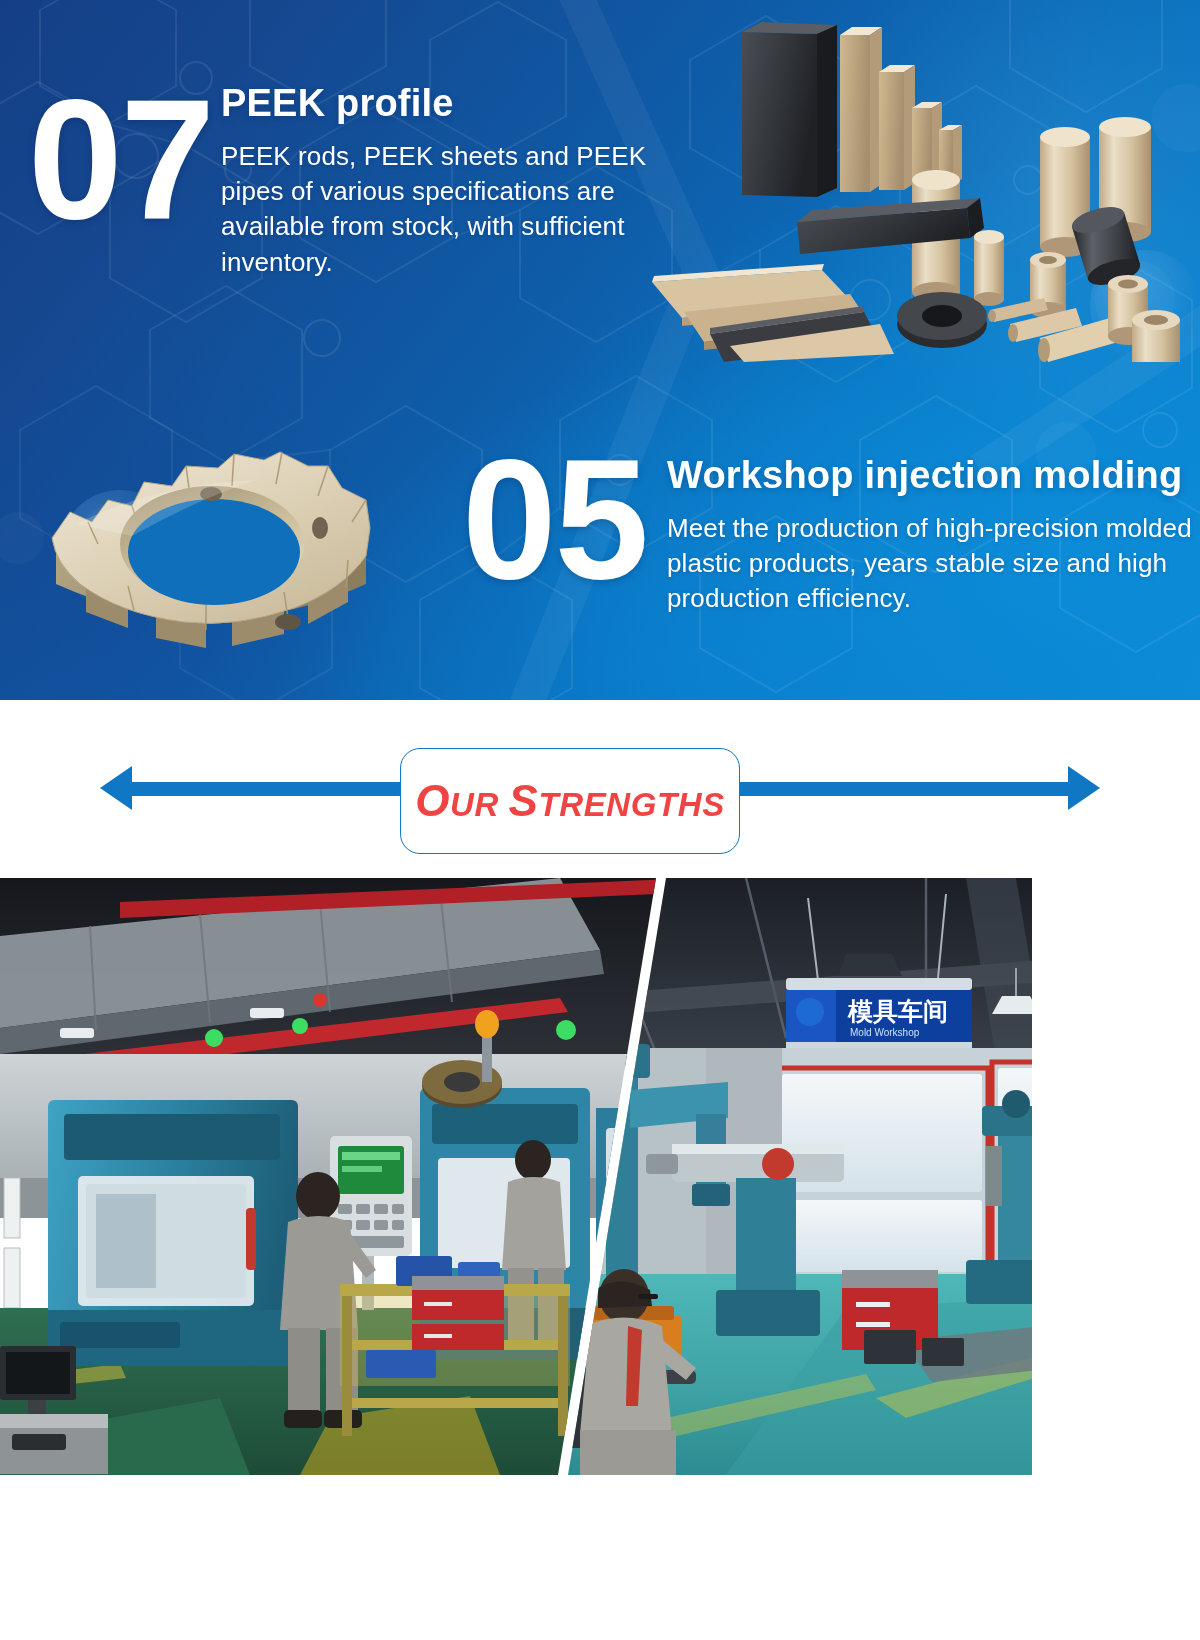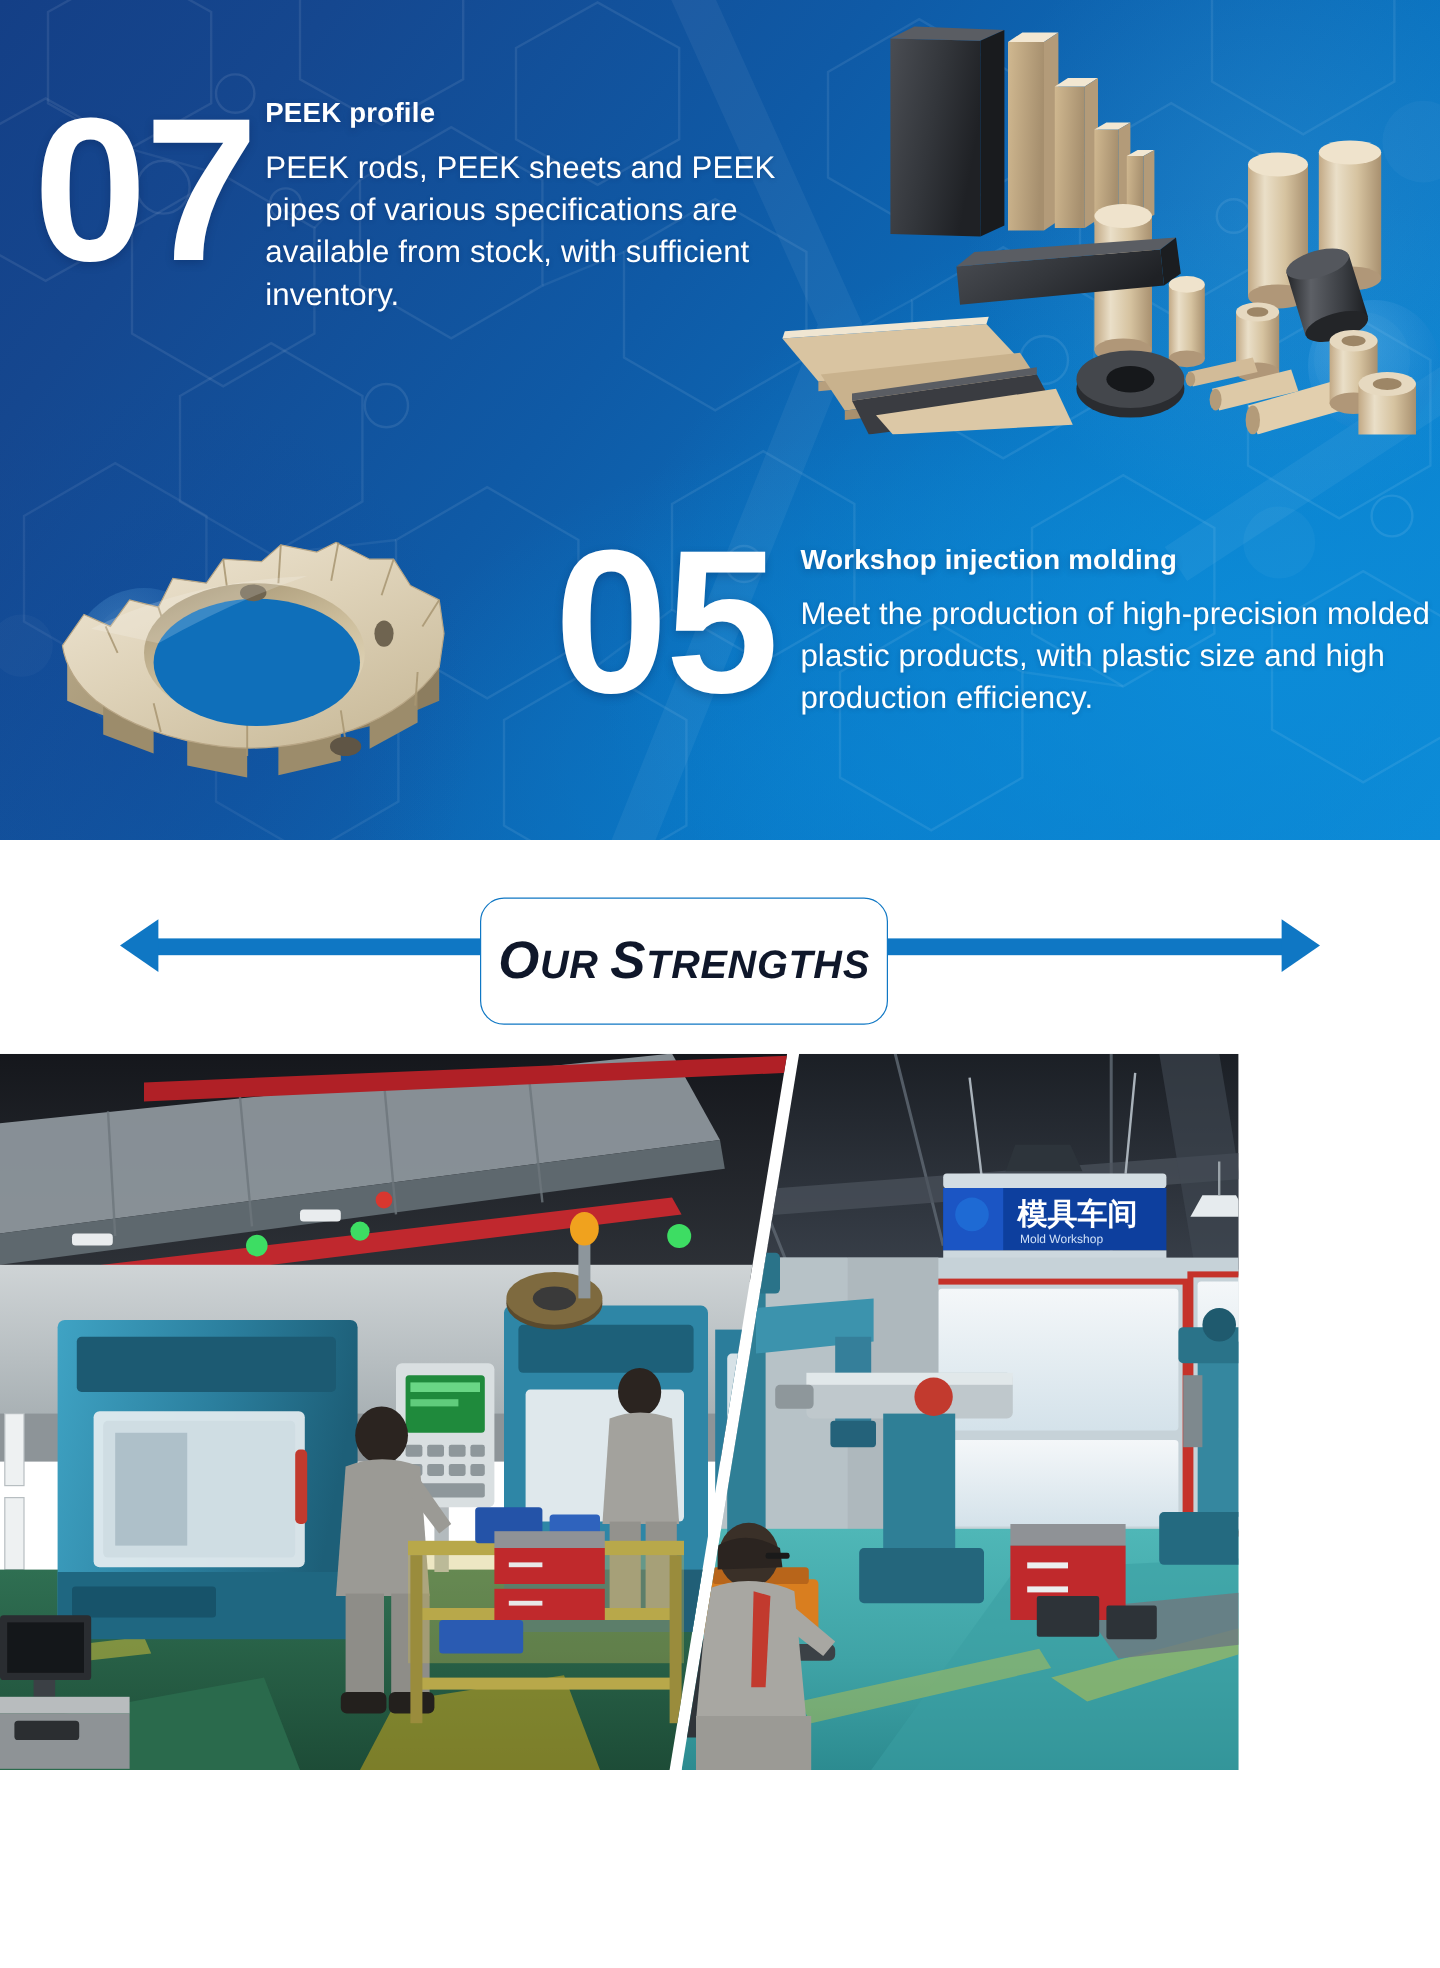--- a/index.html
+++ b/index.html
@@ -40,21 +40,21 @@
   
   .blk03 { position:absolute; left:0; top:0; width:660px; height:360px; }
   .num {
     position:absolute; color:#fff; font-weight:bold; line-height:0.86;
     letter-spacing:-2px;
     text-shadow:0 2px 7px rgba(0,20,60,0.25);
   }
   .num03 { left:28px; top:86px; font-size:170px; }
   .blk03 .txtwrap { position:absolute; left:221px; top:82px; width:430px; }
   .h-title {
-    color:#ffffff; font-size:23px; font-weight:bold; line-height:1.12;
+    color:#ffffff; font-size:38px; font-weight:bold; line-height:1.12;
     letter-spacing:0.2px; text-shadow:0 2px 6px rgba(0,25,70,0.25);
   }
   .h-body {
     color:#ffffff; font-size:26px; line-height:1.36; margin-top:14px;
     letter-spacing:0.1px; text-shadow:0 1px 4px rgba(0,25,70,0.22);
   }
 
   
   .blk04 { position:absolute; left:440px; top:428px; width:760px; height:250px; }
   .num04 { left:22px; top:18px; font-size:170px; }
@@ -81,21 +81,21 @@
   .arrow-head.left  { left:100px;  border-right:32px solid; }
   .arrow-head.right { right:100px; border-left:32px solid; }
   .strength-box {
     position:absolute; left:400px; top:748px; width:340px; height:106px;
     border:1.6px solid #0f77c4; border-radius:20px; background:#ffffff;
     display:flex; align-items:center; justify-content:center;
     z-index:3;
   }
   .strength-label {
     font-style:italic; font-weight:bold; font-size:33px; letter-spacing:0.6px;
-    color:#0f172a; white-space:nowrap;
+    color:#ef4444; white-space:nowrap;
   }
   .strength-label .sc { font-size:44px; }
 
   
   .photos { position:absolute; left:0; top:878px; width:1032px; height:597px; overflow:hidden; }
   .photo { position:absolute; top:0; height:597px; overflow:hidden; }
   .photo-left  { left:0;    width:700px; clip-path:polygon(0 0, 656px 0, 558px 597px, 0 597px); }
   .photo-right { left:546px; width:654px; clip-path:polygon(120px 0, 654px 0, 654px 597px, 22px 597px); }
   .pimg { position:absolute; inset:0; }
 
@@ -407,21 +407,21 @@
         <ellipse cx="252" cy="218" rx="13" ry="8" fill="#5f5545"></ellipse>
 
         <path d="M 40 120 Q 120 80 220 76 Q 160 96 96 132 Z" fill="#ffffff" opacity="0.18"></path>
       </svg>
     </div>
 
     <div class="blk04">
       <div class="num num04">05</div>
       <div class="txtwrap">
         <div class="h-title">Workshop injection molding</div>
-        <div class="h-body">Meet the production of high-precision molded plastic products, with plastic size and high production efficiency.</div>
+        <div class="h-body">Meet the production of high-precision molded plastic products, years stable size and high production efficiency.</div>
       </div>
     </div>
   </div>
 
   <div class="strength-band">
     <div class="arrow-row">
       <div class="arrow-bar" style="background:#0f77c4;"></div>
       <div class="arrow-head left" style="border-right-color:#0f77c4;"></div>
       <div class="arrow-head right" style="border-left-color:#0f77c4;"></div>
     </div>

